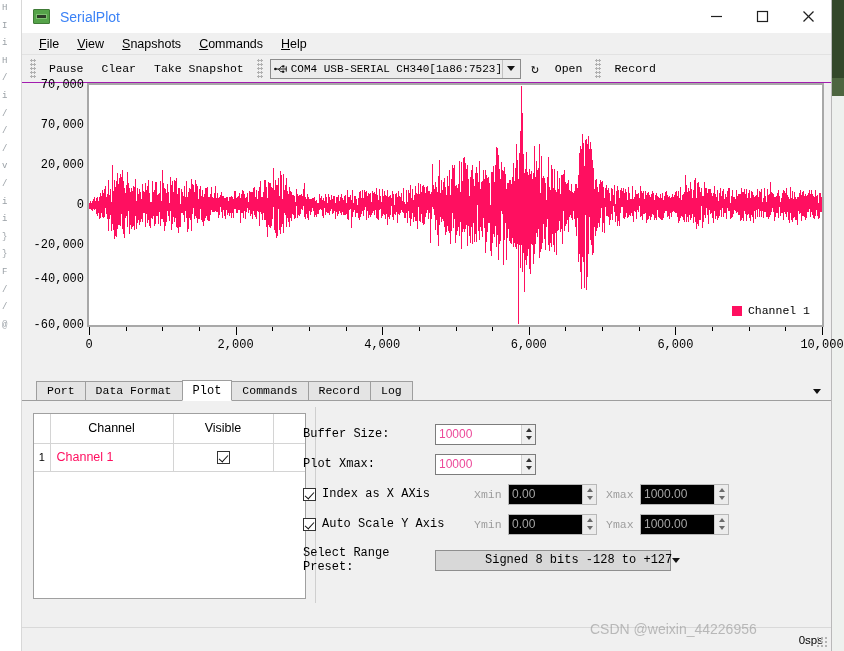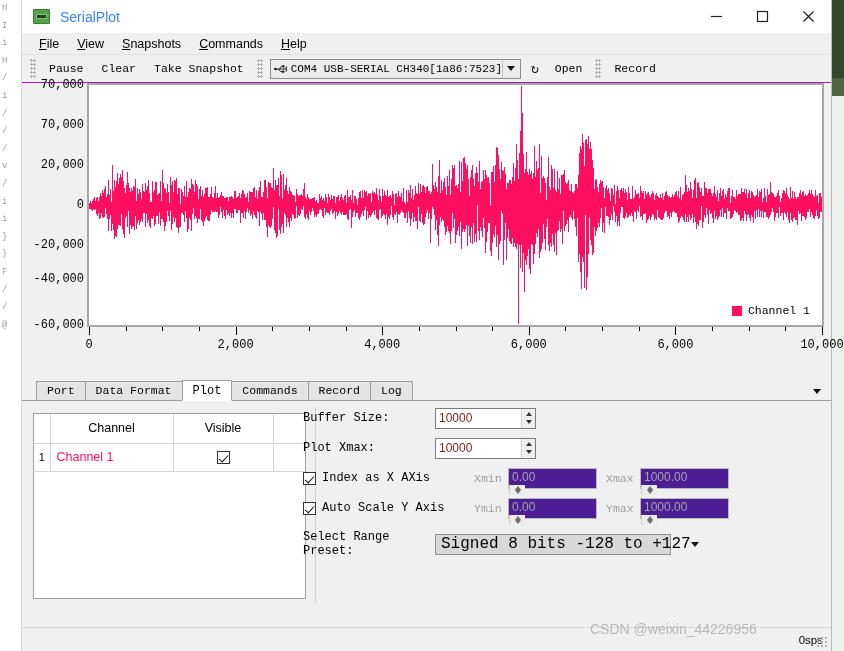--- a/index.html
+++ b/index.html
@@ -370,46 +370,46 @@
   .panel-divider {
     position: absolute;
     left: 293px; top: 6px;
     width: 1px; height: 196px;
     background: #cfcfcf;
   }
 
   
   .settings {
     position: absolute;
-    left: 281px; top: 6px;
+    left: 281px; top: 22px;
     width: 520px;
   }
   .srow { display: flex; align-items: center; margin-bottom: 8px; height: 22px; }
   .slabel {
     font-family: "Liberation Mono", monospace;
     font-size: 12px;
     color: #000;
     width: 132px;
     flex: 0 0 auto;
   }
   .spin {
     display: flex; align-items: stretch;
     width: 101px; height: 21px;
     border: 1px solid #7c7c7c;
     background: #ffffff;
   }
-  .spin.dim { background: #4c1d95; border-color: #b8b8b8; flex-direction: column; }
+  .spin.dim { background: #000000; border-color: #b8b8b8; }
   .spin input {
     flex: 1 1 auto;
     border: none; outline: none;
     background: transparent;
     font-family: "Liberation Sans", sans-serif;
     font-size: 12px;
     padding-left: 3px;
-    color: #7f1d1d;
+    color: #ec4899;
     width: 100%;
   }
   .spin.dim input { color: #a5a5a5; }
   .spin-btns {
     width: 16px;
     border-left: 1px solid #cfcfcf;
     background: #efefef;
     display: flex; flex-direction: column;
     align-items: center; justify-content: space-around;
     padding: 1px 0;
@@ -451,24 +451,25 @@
 
   .preset-combo {
     display: flex; align-items: center;
     width: 236px; height: 21px;
     background: #d8d8d8;
     border: 1px solid #8f8f8f;
     padding-left: 5px;
   }
   .preset-text {
     font-family: "Liberation Mono", monospace;
-    font-size: 16px;
+    font-size: 12px;
     color: #000;
     flex: 1 1 auto;
     white-space: nowrap;
+    margin-left: 44px;
   }
   .preset-arrow {
     width: 20px;
     display: flex; align-items: center; justify-content: center;
   }
 
   
   .statusbar {
     flex: 0 0 auto;
     height: 24px;

